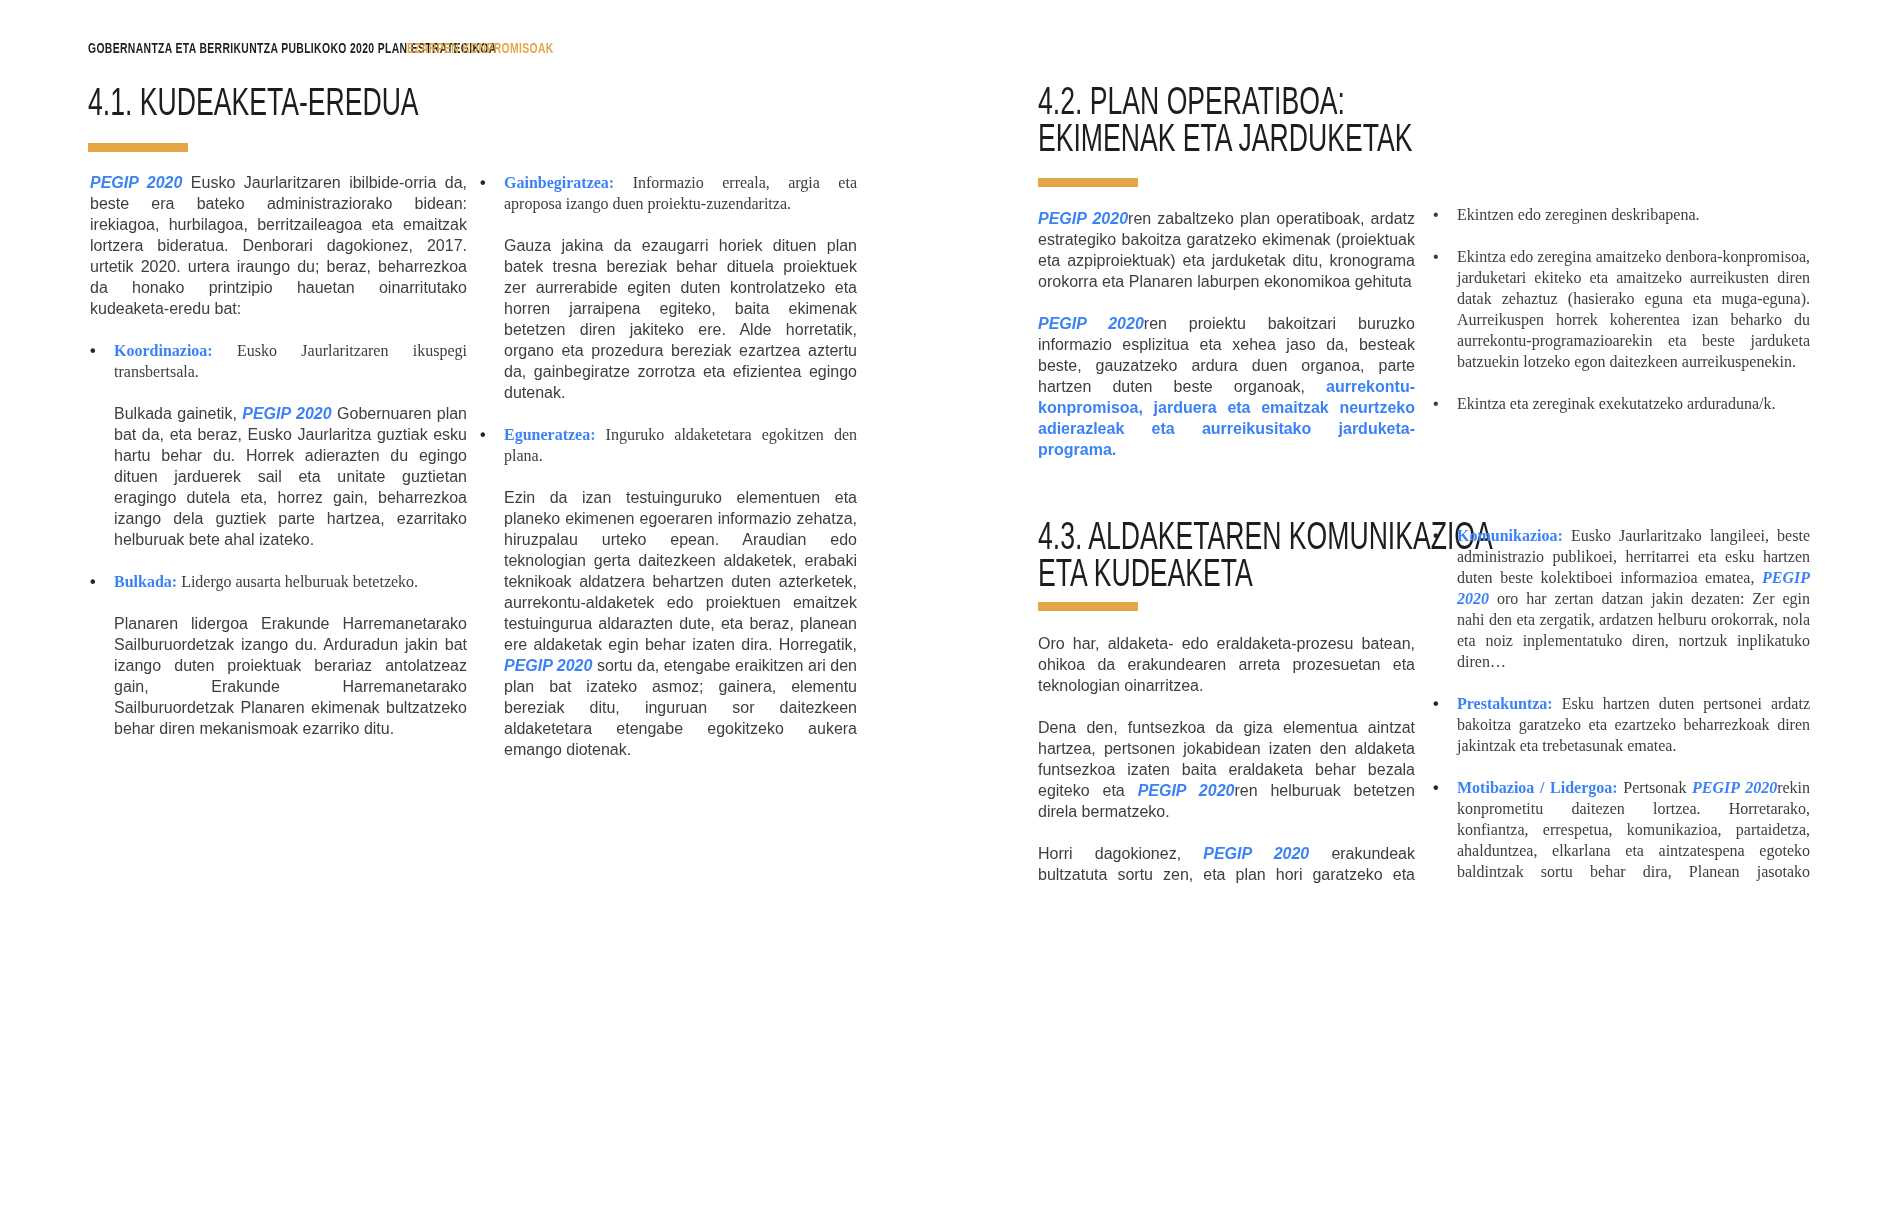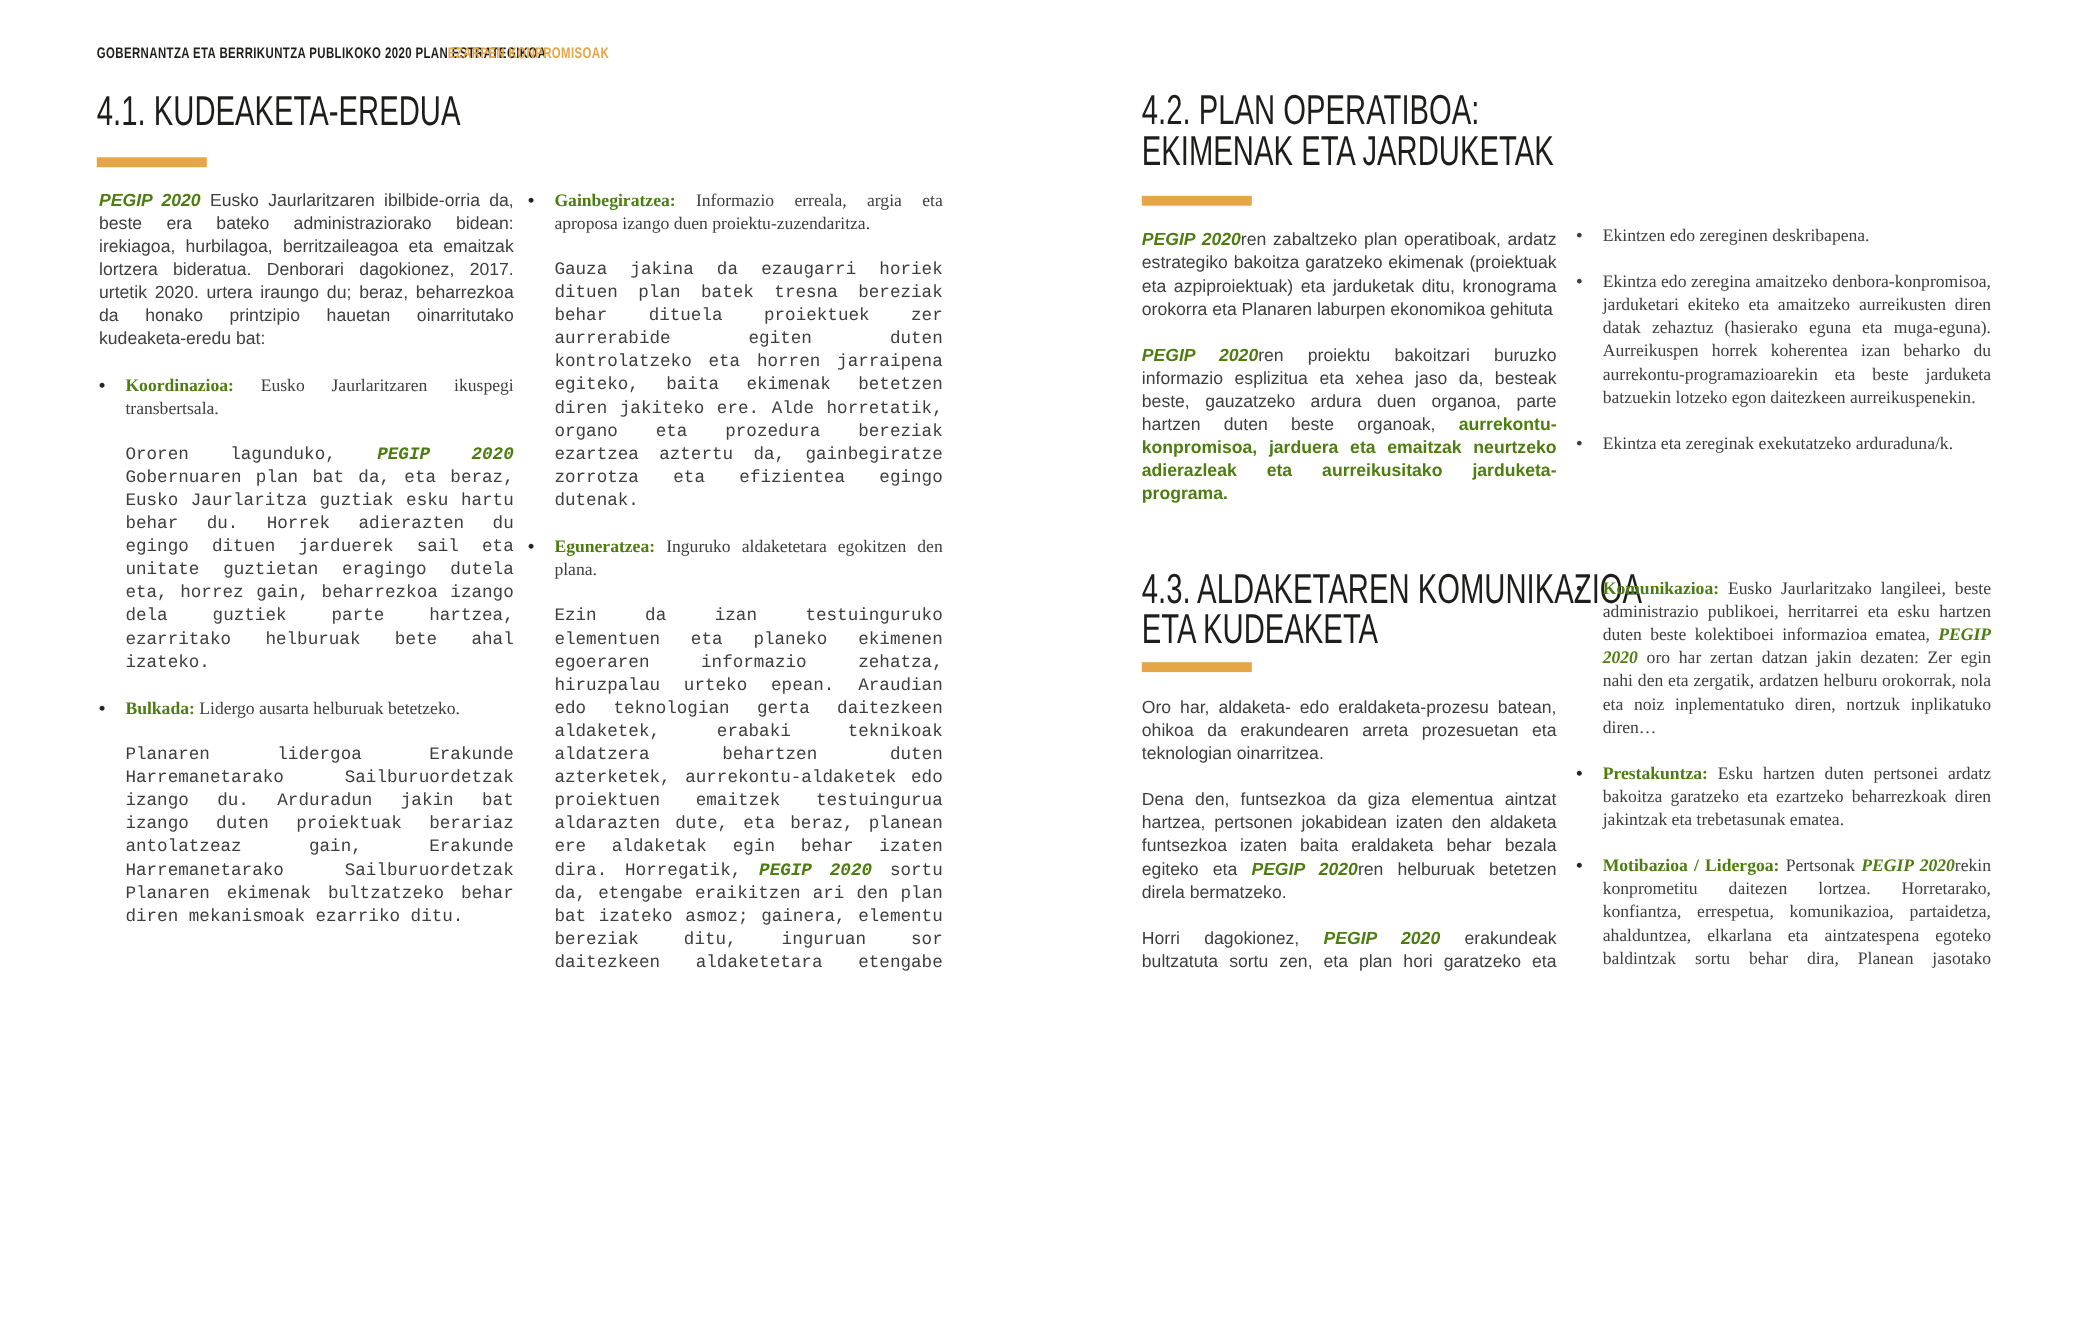--- a/index.html
+++ b/index.html
@@ -39,26 +39,26 @@
   .col{
     position:absolute;width:377px;
     color:#3e3e3e;font-size:16px;line-height:21px;
     text-align:justify;
   }
   #col1{left:90px;top:172px;}
   #col2{left:480px;top:172px;}
   #col3{left:1038px;top:208px;}
   #col4{left:1433px;top:204px;}
   .para{margin:0 0 21px 0;}
-  .para.indent{margin-left:24px;font-family:Liberation Mono, monospace;}
+  .para.indent{margin-left:24px;}
   .bullet{display:flex;margin:0 0 21px 0;}
   .marker{flex:0 0 24px;width:24px;}
   .marker.strong{font-weight:700;color:#262626;}
   .bullet-body{flex:1;text-align:justify;font-family:Liberation Serif, serif;}
-  .b{font-weight:700;color:#4d7c0f;}
+  .b{font-weight:700;color:#3b82f6;}
   .i{font-style:italic;}
   
   .sec-title.flow{position:static;margin:58px 0 0 0;}
   .flow-bar{margin:10px 0 22px 0;}
 </style>
 </head>
 <body>
 
 <div class="page">
 
@@ -74,21 +74,21 @@
     <span class="line">EKIMENAK ETA JARDUKETAK</span>
   </h1>
   <div class="accent-bar" id="bar42"></div>
 
   <div class="col" id="col1">
       <p class="para"><span class="b i">PEGIP 2020</span><span> Eusko Jaurlaritzaren ibilbide-orria da, beste era bateko administraziorako bidean: irekiagoa, hurbilagoa, berritzaileagoa eta emaitzak lortzera bideratua. Denborari dagokionez, 2017. urtetik 2020. urtera iraungo du; beraz, beharrezkoa da honako printzipio hauetan oinarritutako kudeaketa-eredu bat:</span></p>
       <div class="bullet">
         <span class="marker strong">•</span>
         <div class="bullet-body"><span class="b">Koordinazioa:</span><span> Eusko Jaurlaritzaren ikuspegi transbertsala.</span></div>
       </div>
-      <p class="para indent"><span>Ororen lagunduko, </span><span class="b i">PEGIP 2020</span><span> Gobernuaren plan bat da, eta beraz, Eusko Jaurlaritza guztiak esku hartu behar du. Horrek adierazten du egingo dituen jarduerek sail eta unitate guztietan eragingo dutela eta, horrez gain, beharrezkoa izango dela guztiek parte hartzea, ezarritako helburuak bete ahal izateko.</span></p>
+      <p class="para indent"><span>Bulkada gainetik, </span><span class="b i">PEGIP 2020</span><span> Gobernuaren plan bat da, eta beraz, Eusko Jaurlaritza guztiak esku hartu behar du. Horrek adierazten du egingo dituen jarduerek sail eta unitate guztietan eragingo dutela eta, horrez gain, beharrezkoa izango dela guztiek parte hartzea, ezarritako helburuak bete ahal izateko.</span></p>
       <div class="bullet">
         <span class="marker strong">•</span>
         <div class="bullet-body"><span class="b">Bulkada:</span><span> Lidergo ausarta helburuak betetzeko.</span></div>
       </div>
       <p class="para indent"><span>Planaren lidergoa Erakunde Harremanetarako Sailburuordetzak izango du. Arduradun jakin bat izango duten proiektuak berariaz antolatzeaz gain, Erakunde Harremanetarako Sailburuordetzak Planaren ekimenak bultzatzeko behar diren mekanismoak ezarriko ditu.</span></p>
     </div>
   <div class="col" id="col2">
       <div class="bullet">
         <span class="marker strong">•</span>
         <div class="bullet-body"><span class="b">Gainbegiratzea:</span><span> Informazio erreala, argia eta aproposa izango duen proiektu-zuzendaritza.</span></div>

